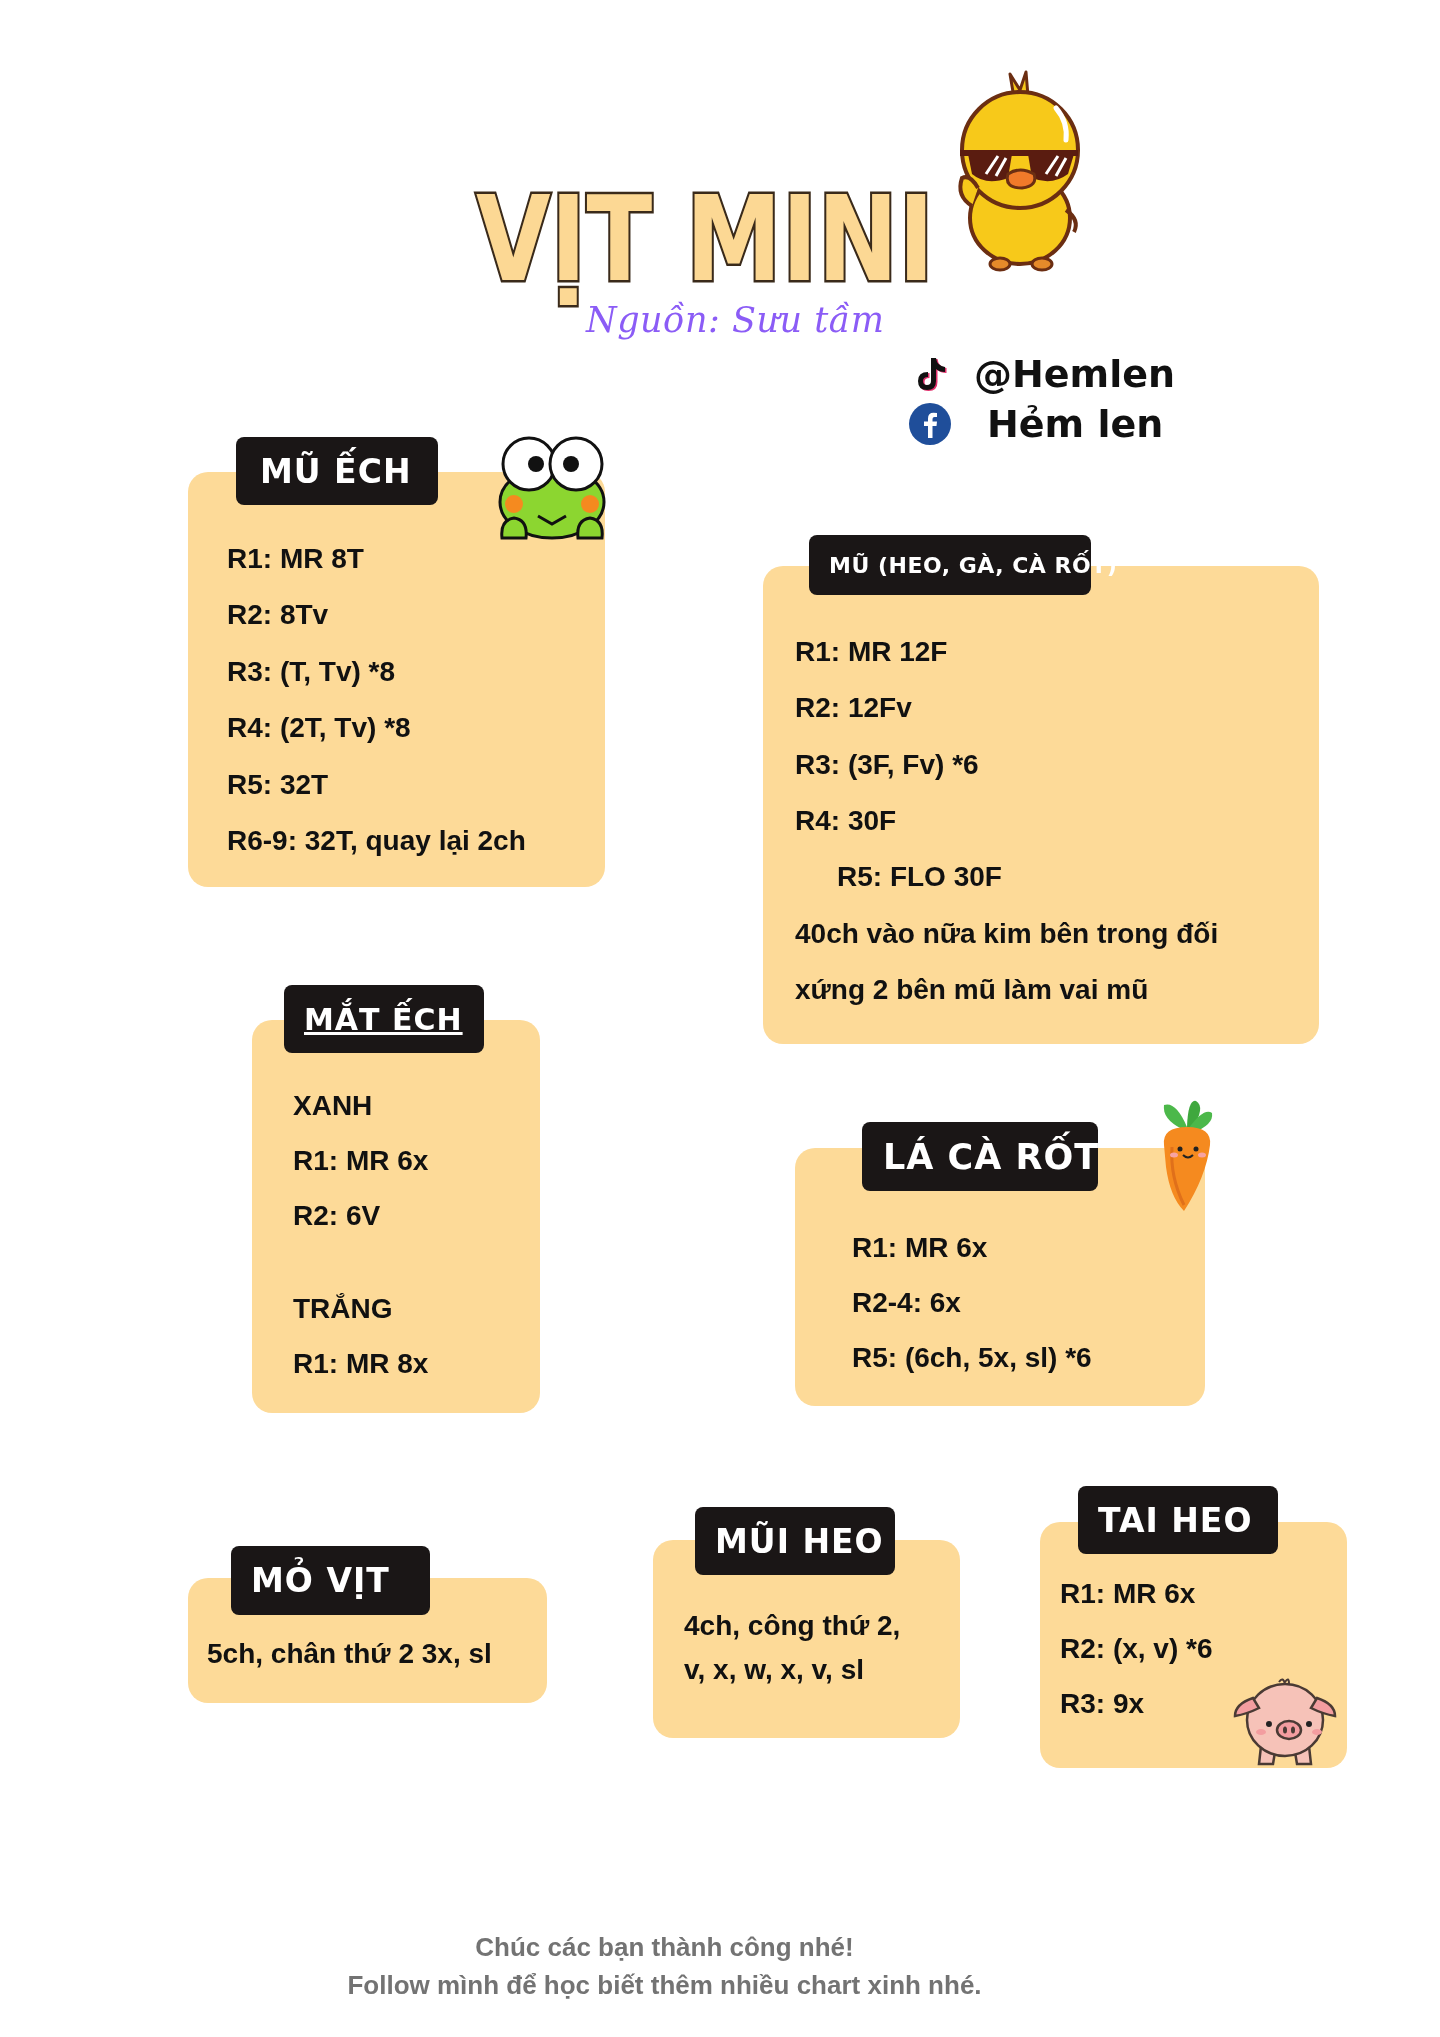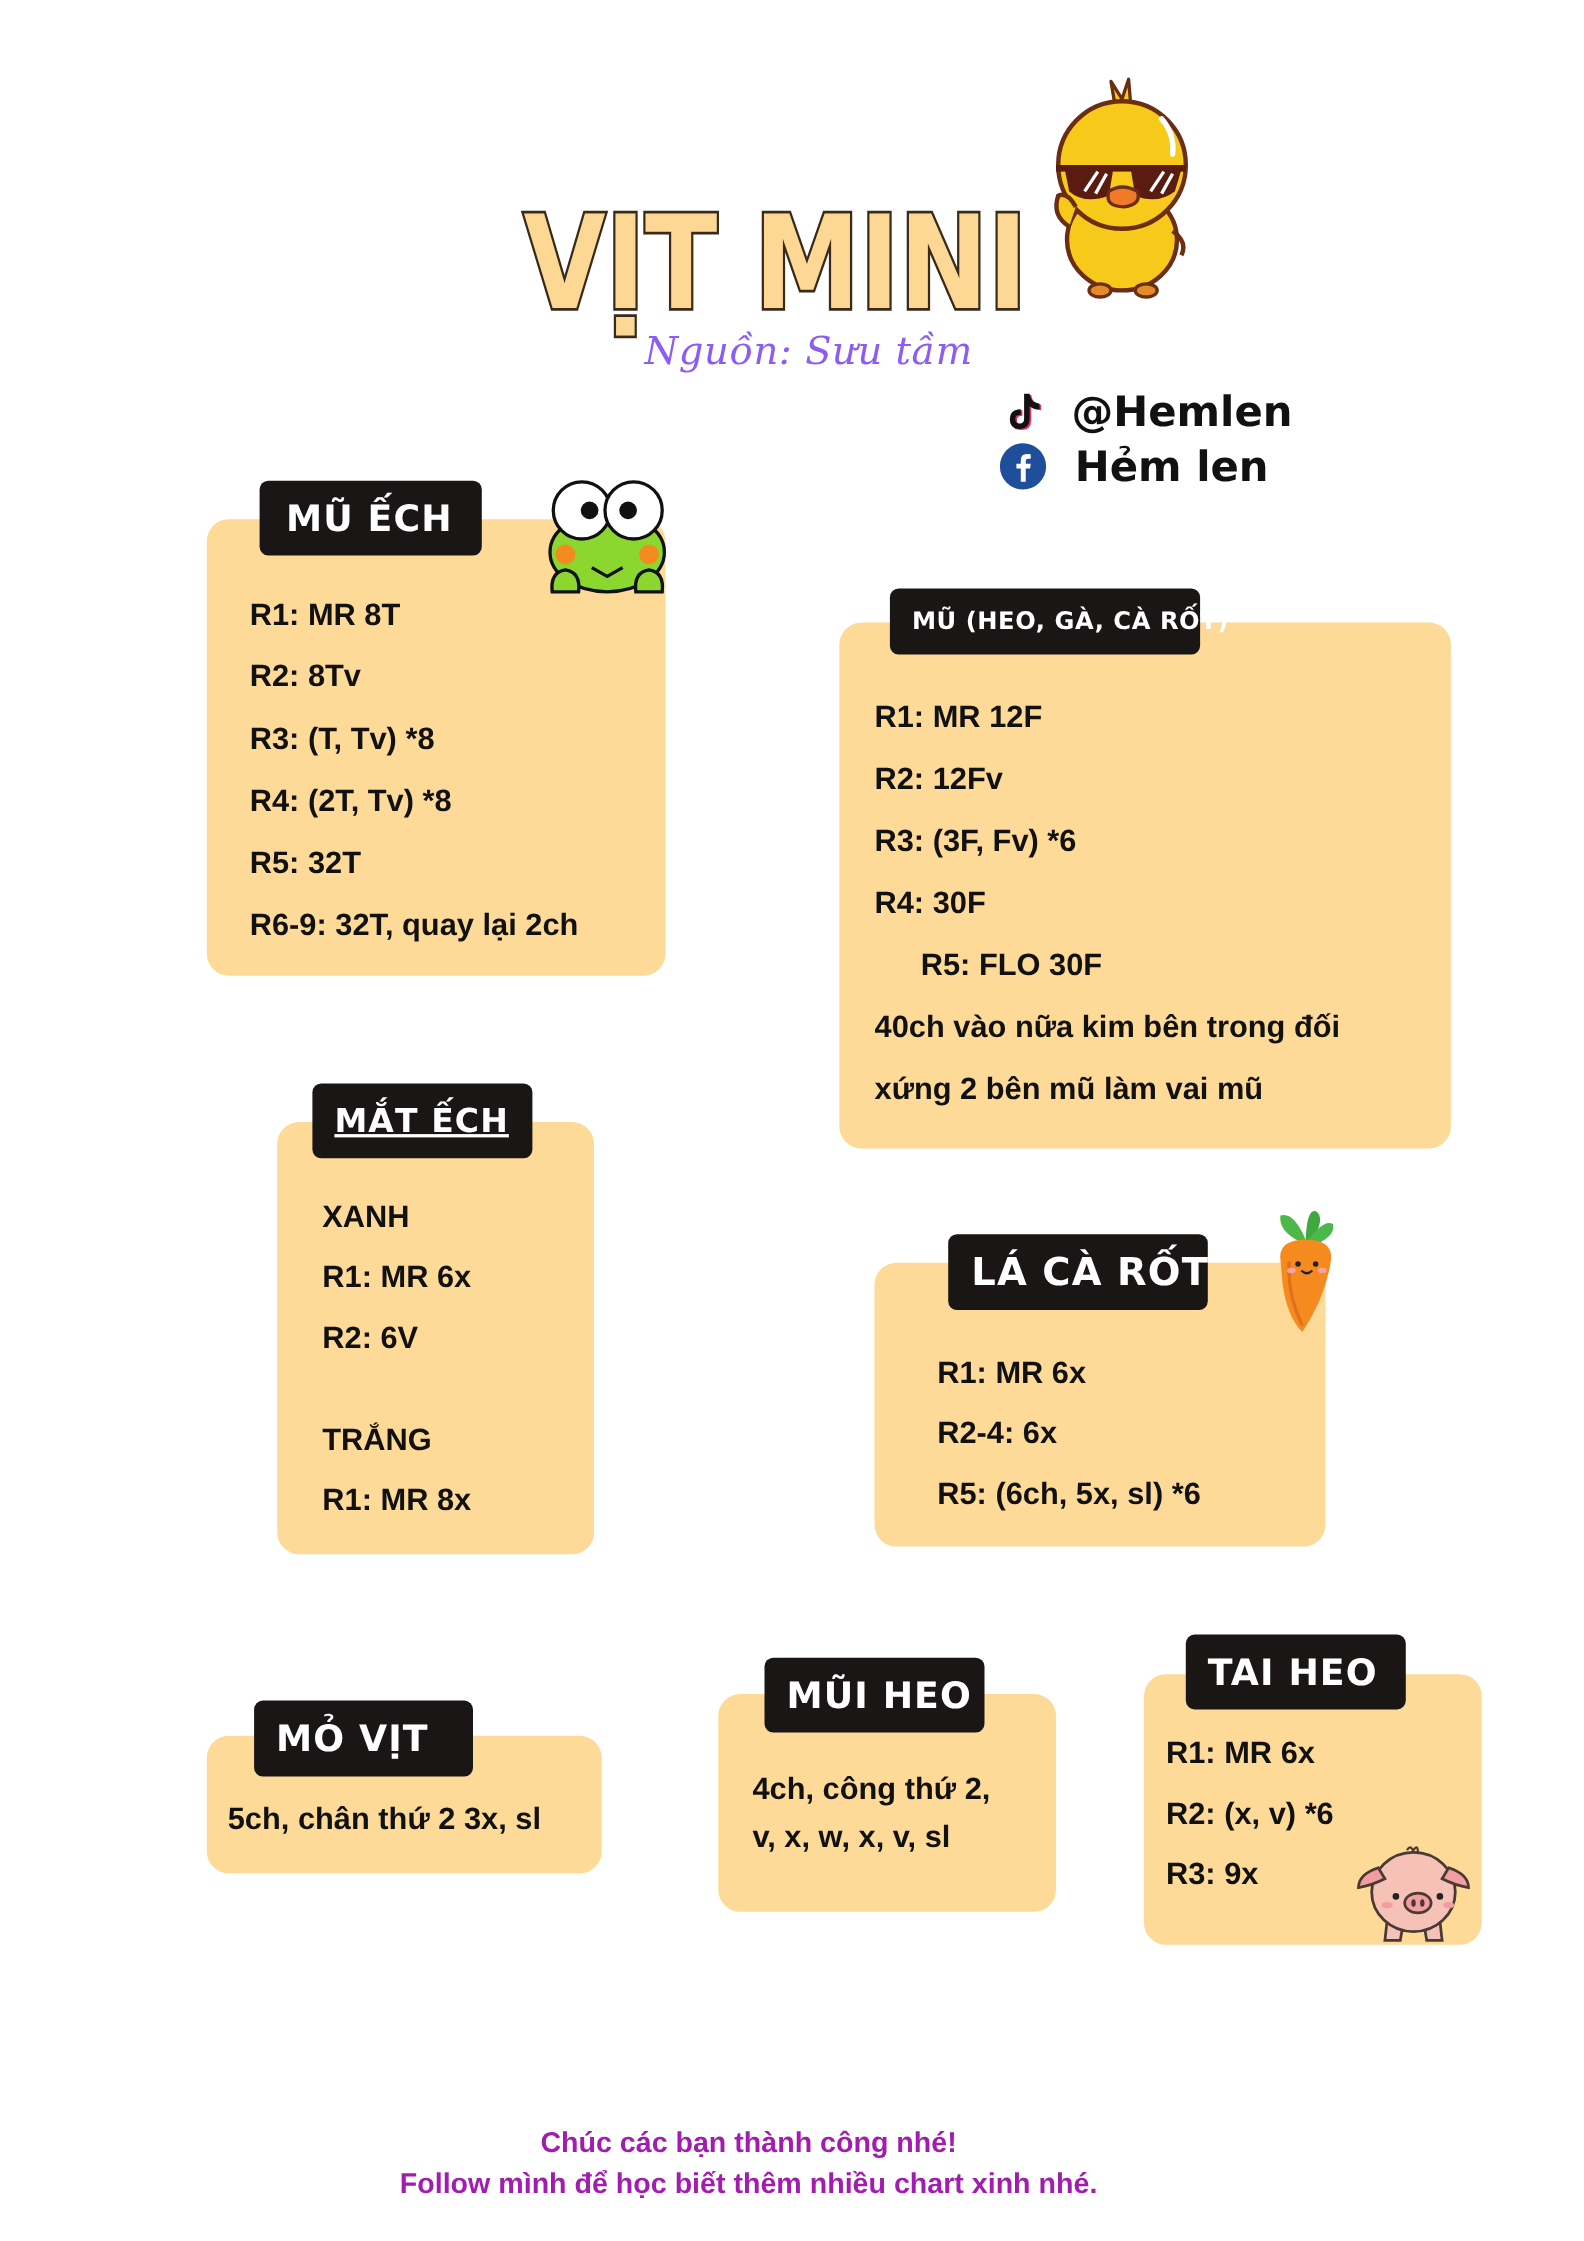--- a/index.html
+++ b/index.html
@@ -32,22 +32,22 @@
       position: absolute; background: #1A1616; border-radius: 8px;
       color: #ffffff; font-family: "DejaVu Sans", sans-serif; font-weight: 700;
       display: flex; align-items: center; justify-content: flex-start;
       white-space: nowrap; letter-spacing: 1px; box-sizing: border-box;
     }
     .line {
       position: absolute; font-weight: 700; font-size: 28px; white-space: nowrap;
       color: #111;
     }
     .footer {
-      position: absolute; left: 16px; width: 1329px; text-align: center;
-      font-weight: 700; font-size: 26px; color: #a21caf;
+      position: absolute; left: 0; width: 1329px; text-align: center;
+      font-weight: 700; font-size: 26px; color: #737373;
     }
     .sticker { position: absolute; }
   </style>
 </head>
 <body>
 
 <div class="title">
   <svg viewBox="0 0 470 130">
     <text x="6" y="115" font-family="DejaVu Sans, sans-serif" font-weight="700" font-size="118" fill="#FCD894" stroke="#3A2A1A" stroke-width="5" paint-order="stroke" textLength="458" lengthAdjust="spacingAndGlyphs">VỊT MINI</text>
   </svg>
@@ -83,21 +83,21 @@
   </span>
   <span class="social-text" style="margin-left:26px;">@Hemlen</span>
 </div>
 <div class="social-row" style="left:908px; top:402px;">
   <span style="display:inline-block; width:44px; height:44px;">
     <svg viewBox="0 0 44 44" width="44" height="44">
       <circle cx="22" cy="22" r="21" fill="#1F4E9A"></circle>
       <path d="M24.5 36 L24.5 24 L28.5 24 L29 19.5 L24.5 19.5 L24.5 17 Q24.5 15 26.5 15 L29 15 L29 11 Q27 10.7 25.5 10.7 Q20 10.7 20 16.5 L20 19.5 L16 19.5 L16 24 L20 24 L20 36 Z" fill="#ffffff"></path>
     </svg>
   </span>
-  <span class="social-text" style="margin-left:25px;">Hẻm len</span>
+  <span class="social-text" style="margin-left:35px;">Hẻm len</span>
 </div>
 
 <div>
   <div class="card" style="left:188px; top:472px; width:417px; height:415px;"></div>
   <div class="tab" style="left:236px; top:437px; width:202px; height:68px; font-size:33px; padding-left:24px;">MŨ ẾCH</div>
   <div class="line" style="left:227px; top:543px;">R1: MR 8T</div>
   <div class="line" style="left:227px; top:599px;">R2: 8Tv</div>
   <div class="line" style="left:227px; top:656px;">R3:  (T, Tv) *8</div>
   <div class="line" style="left:227px; top:712px;">R4: (2T, Tv) *8</div>
   <div class="line" style="left:227px; top:769px;">R5:  32T</div>

